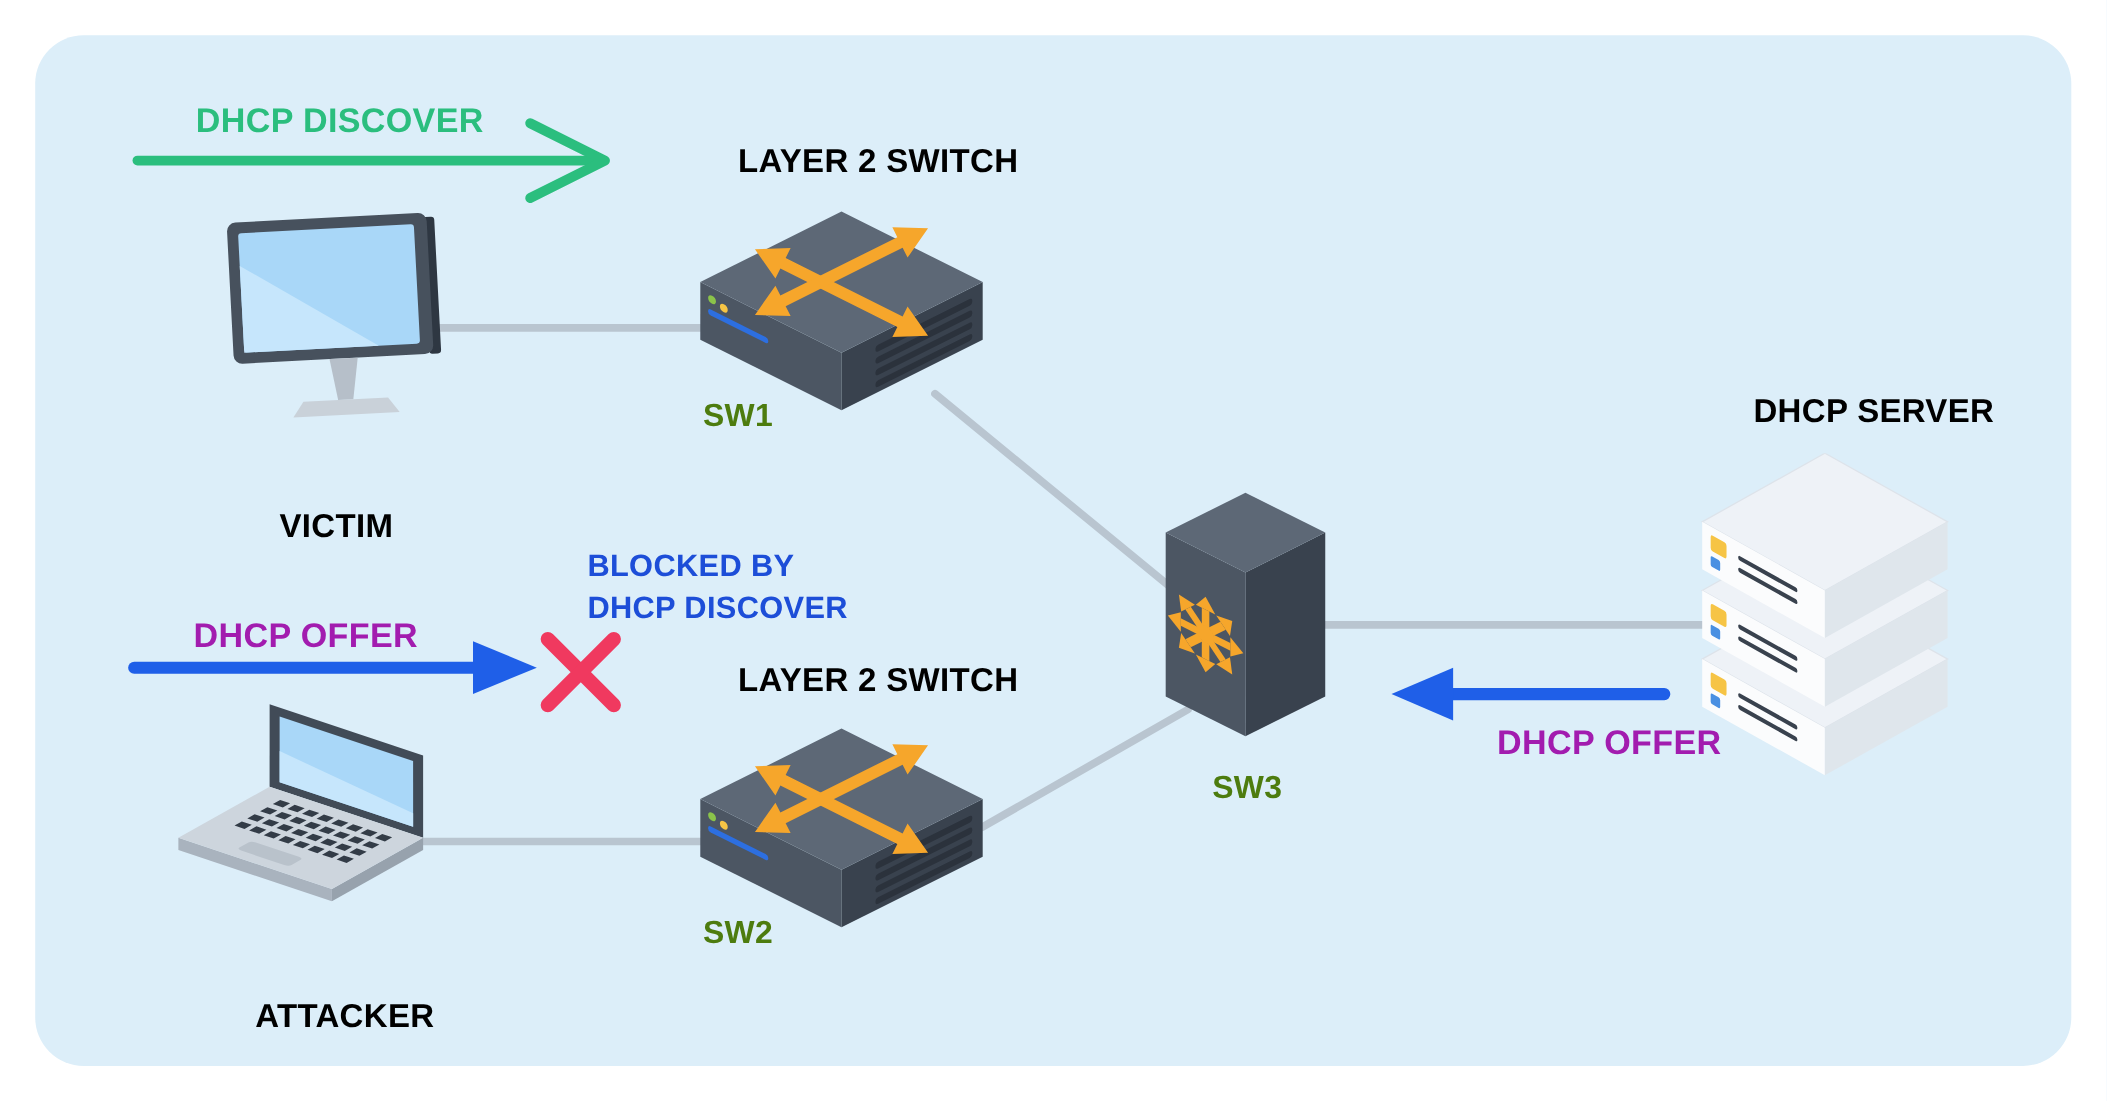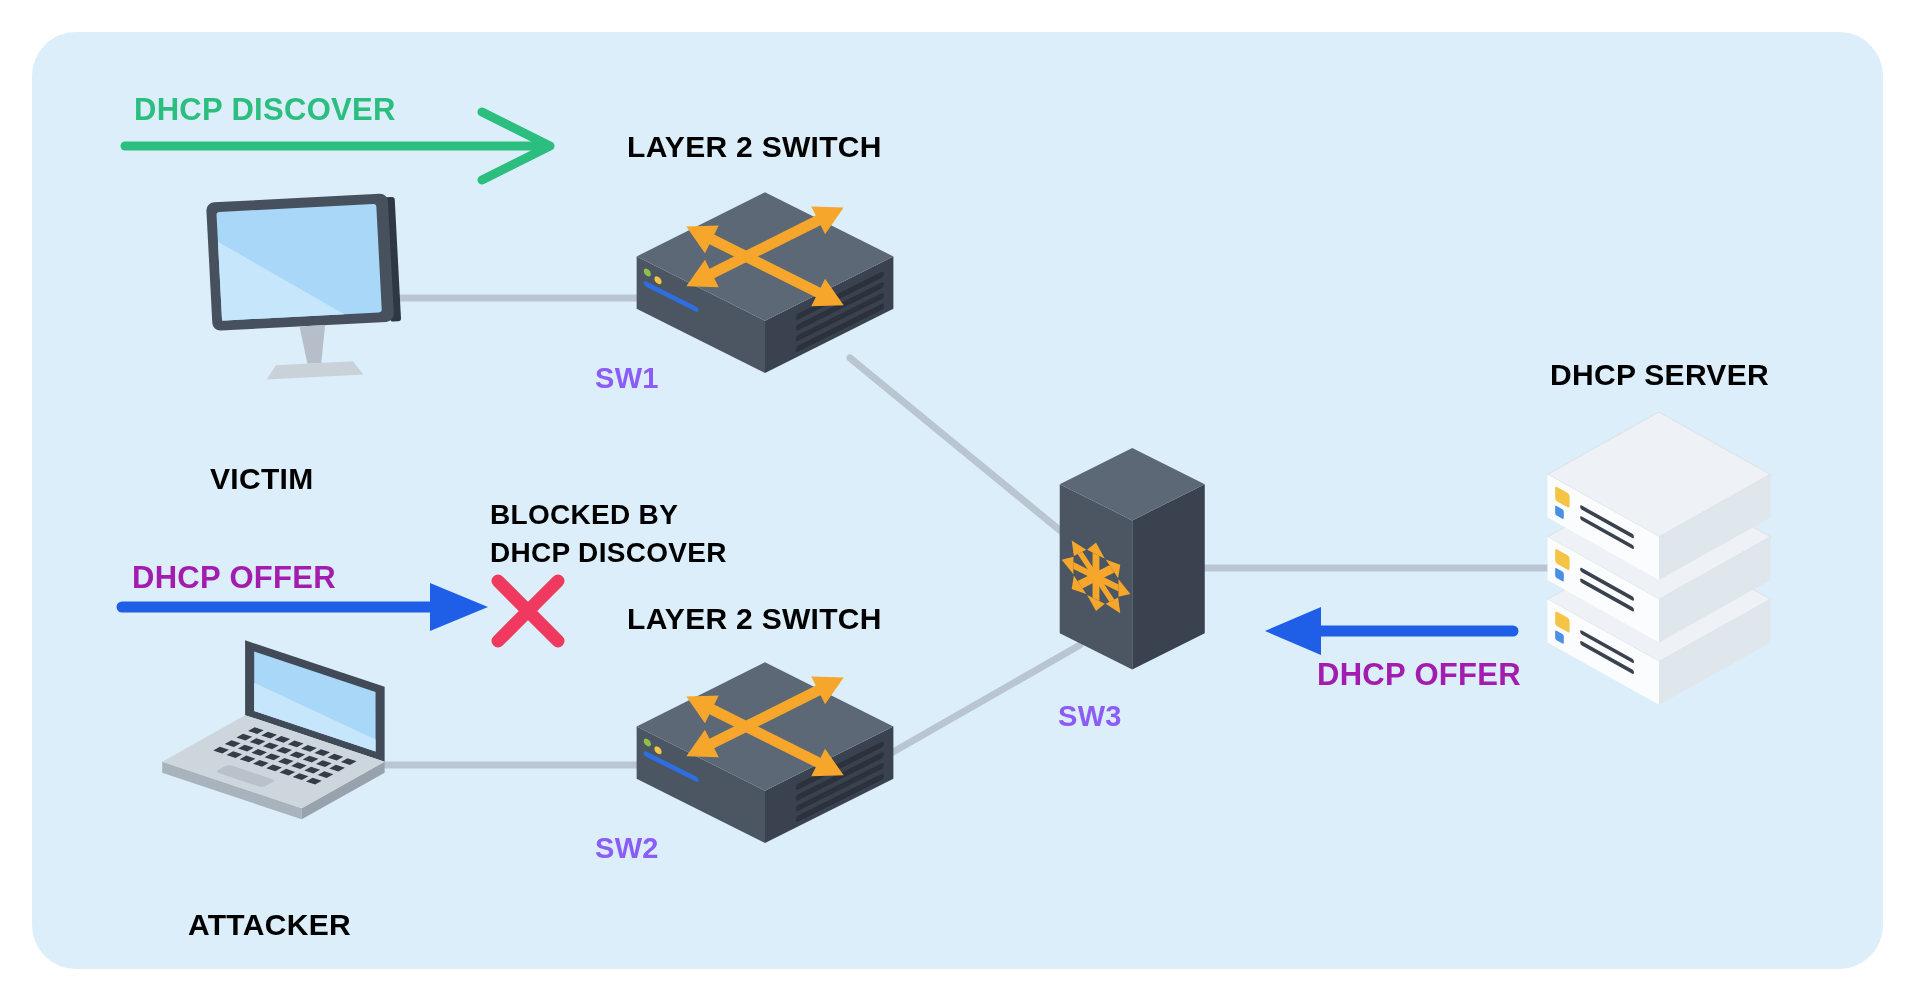--- a/index.html
+++ b/index.html
@@ -1,27 +1,27 @@
 <!DOCTYPE html>
 <html><head>
 <meta charset="utf-8">
 <style>
   html,body{margin:0;padding:0;background:#ffffff;width:1915px;height:1001px;
     font-family:"Liberation Sans","DejaVu Sans",sans-serif;}
   .stage{position:relative;width:1915px;height:1001px;overflow:hidden;}
   .panel{position:absolute;left:32px;top:32px;width:1851px;height:937px;
     background:#DCEEF9;border-radius:44px;}
   .abs{position:absolute;}
-  .lbl{position:absolute;font-weight:700;letter-spacing:.3px;white-space:nowrap;}
+  .lbl{position:absolute;font-weight:700;letter-spacing:.3px;white-space:nowrap;margin-left:44px;}
   .lbl-dark{color:#000000;font-size:30px;}
   .lbl-flow{font-size:31px;}
   .lbl-green{color:#2BBE7E;}
   .lbl-blue{color:#a21caf;}
-  .lbl-red{color:#000000;font-size:28px;line-height:38px;}
-  .lbl-gray{color:#8b5cf6;font-size:29px;}
+  .lbl-red{color:#1d4ed8;font-size:28px;line-height:38px;}
+  .lbl-gray{color:#4d7c0f;font-size:29px;}
   .z1{z-index:1}.z2{z-index:2}.z3{z-index:3}
   svg{display:block;}
 </style>
 </head>
 <body>
 
 <div class="stage">
   <div class="panel"></div>
 
   <svg class="abs z1" style="left:0;top:0" width="1915" height="1001" viewBox="0 0 1915 1001">

